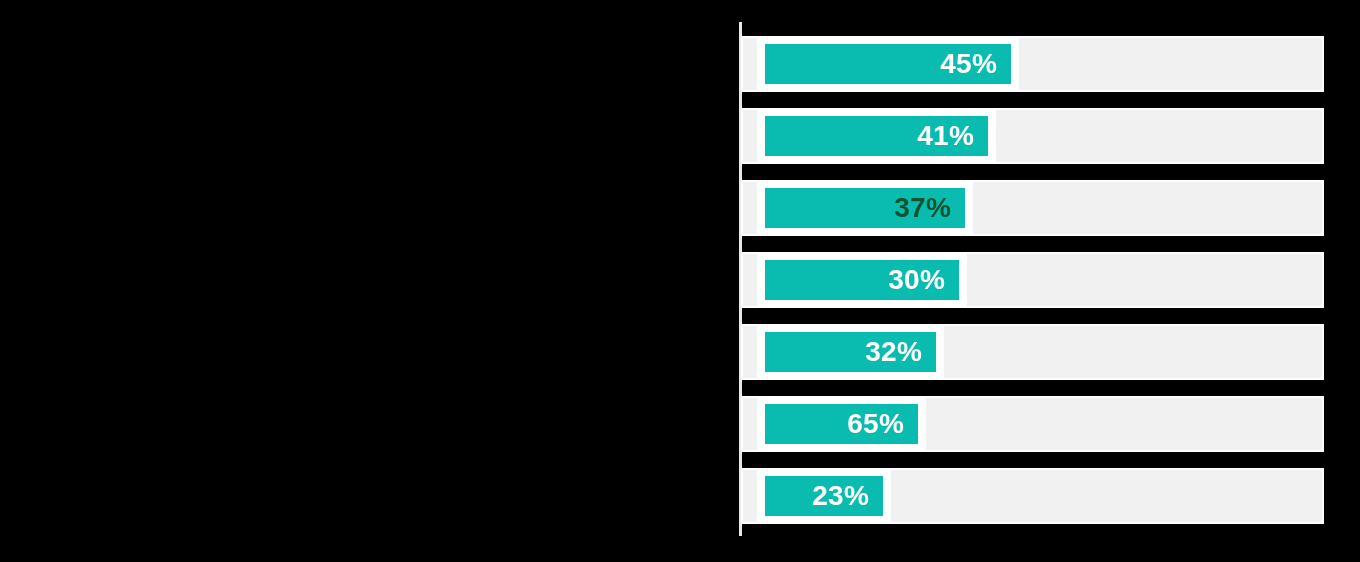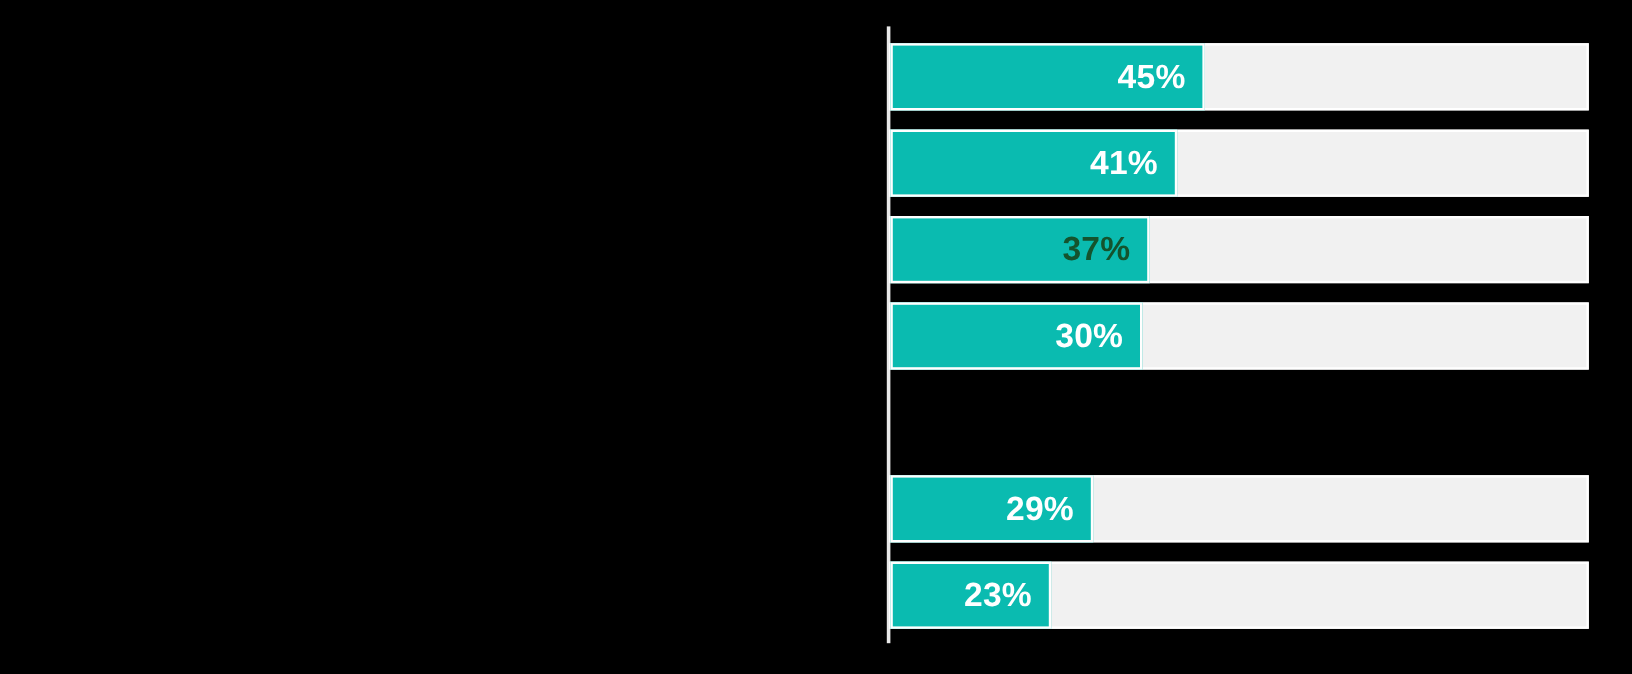--- a/index.html
+++ b/index.html
@@ -76,26 +76,26 @@
     top: 0;
     width: 583px;
     height: 56px;
     background: #f1f1f1;
     box-sizing: border-box;
     border: 2px solid #ffffff;
   }
 
   .bar-fill {
     position: absolute;
-    left: 1px;
+    left: 16px;
     top: 0px;
     height: 56px;
     background: #0abbb0;
     box-sizing: border-box;
-    border: 2px solid #7f1d1d;
+    border: 8px solid #7f1d1d;
     display: flex;
     align-items: center;
     justify-content: flex-end;
   }
 
   .bar-value {
     color: #ffffff;
     font-size: 28px;
     font-weight: 700;
     letter-spacing: 0.2px;
@@ -143,25 +143,32 @@
       </div>
 
       <div class="bar-row" style="top: 252px; height: 56px;">
         <div class="bar-track" style="background: rgb(241, 241, 241); border-color: rgb(255, 255, 255);"></div>
         <div class="bar-fill" style="width: 210px; height: 56px; background: rgb(10, 187, 176); border-color: rgb(255, 255, 255);">
           <span class="bar-value" style="color: rgb(255, 255, 255);">30%</span>
         </div>
 
       </div>
 
+      <div class="bar-row" style="top: 324px; height: 56px;">
+        <div class="bar-track" style="background: rgb(241, 241, 241); border-color: rgb(255, 255, 255);"></div>
+        <div class="bar-fill" style="width: 187px; height: 56px; background: rgb(10, 187, 176); border-color: rgb(255, 255, 255);">
+          <span class="bar-value" style="color: rgb(255, 255, 255);">32%</span>
+        </div>
+
+      </div>
 
       <div class="bar-row" style="top: 396px; height: 56px;">
         <div class="bar-track" style="background: rgb(241, 241, 241); border-color: rgb(255, 255, 255);"></div>
         <div class="bar-fill" style="width: 169px; height: 56px; background: rgb(10, 187, 176); border-color: rgb(255, 255, 255);">
-          <span class="bar-value" style="color: rgb(255, 255, 255);">29%</span>
+          <span class="bar-value" style="color: rgb(255, 255, 255);">65%</span>
         </div>
 
       </div>
 
       <div class="bar-row" style="top: 468px; height: 56px;">
         <div class="bar-track" style="background: rgb(241, 241, 241); border-color: rgb(255, 255, 255);"></div>
         <div class="bar-fill" style="width: 134px; height: 56px; background: rgb(10, 187, 176); border-color: rgb(255, 255, 255);">
           <span class="bar-value" style="color: rgb(255, 255, 255);">23%</span>
         </div>
 

